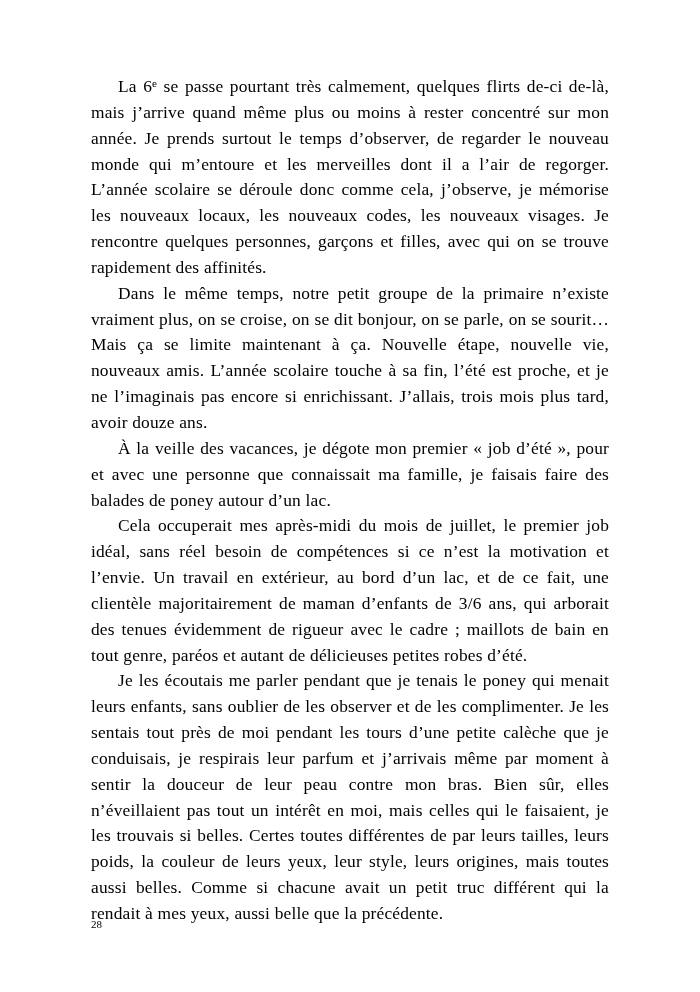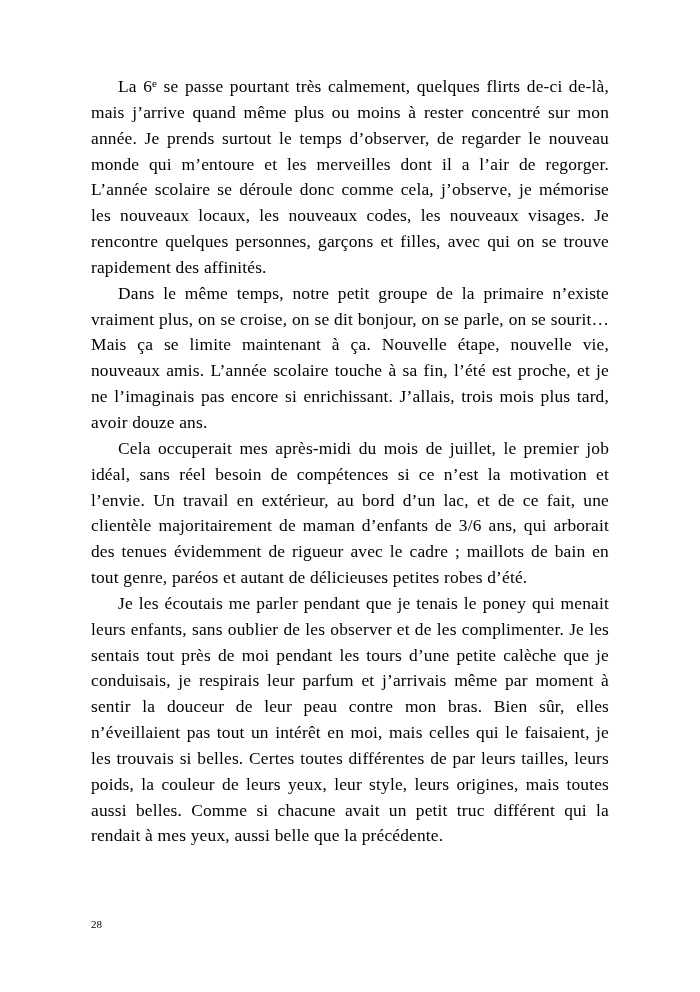--- a/index.html
+++ b/index.html
@@ -70,20 +70,21 @@
 <body>
 
 <div class="page">
 
   <div class="text-column">
 
     <p class="para"><span>La 6</span><span class="ord">e</span><span> se passe pourtant très calmement, quelques flirts de-ci de-là, mais j’arrive quand même plus ou moins à rester concentré sur mon année. Je prends surtout le temps d’observer, de regarder le nouveau monde qui m’entoure et les merveilles dont il a l’air de regorger. L’année scolaire se déroule donc comme cela, j’observe, je mémorise les nouveaux locaux, les nouveaux codes, les nouveaux visages. Je rencontre quelques personnes, garçons et filles, avec qui on se trouve rapidement des affinités.</span></p>
 
     <p class="para">Dans le même temps, notre petit groupe de la primaire n’existe vraiment plus, on se croise, on se dit bonjour, on se parle, on se sourit… Mais ça se limite maintenant à ça. Nouvelle étape, nouvelle vie, nouveaux amis. L’année scolaire touche à sa fin, l’été est proche, et je ne l’imaginais pas encore si enrichissant. J’allais, trois mois plus tard, avoir douze ans.</p>
 
+    <p class="para">À la veille des vacances, je dégote mon premier « job d’été », pour et avec une personne que connaissait ma famille, je faisais faire des balades de poney autour d’un lac.</p>
 
     <p class="para">Cela occuperait mes après-midi du mois de juillet, le premier job idéal, sans réel besoin de compétences si ce n’est la motivation et l’envie. Un travail en extérieur, au bord d’un lac, et de ce fait, une clientèle majoritairement de maman d’enfants de 3/6 ans, qui arborait des tenues évidemment de rigueur avec le cadre ; maillots de bain en tout genre, paréos et autant de délicieuses petites robes d’été.</p>
 
     <p class="para">Je les écoutais me parler pendant que je tenais le poney qui menait leurs enfants, sans oublier de les observer et de les complimenter. Je les sentais tout près de moi pendant les tours d’une petite calèche que je conduisais, je respirais leur parfum et j’arrivais même par moment à sentir la douceur de leur peau contre mon bras. Bien sûr, elles n’éveillaient pas tout un intérêt en moi, mais celles qui le faisaient, je les trouvais si belles. Certes toutes différentes de par leurs tailles, leurs poids, la couleur de leurs yeux, leur style, leurs origines, mais toutes aussi belles. Comme si chacune avait un petit truc différent qui la rendait à mes yeux, aussi belle que la précédente.</p>
 
   </div>
 
   <div class="folio">28</div>
 
 </div>

